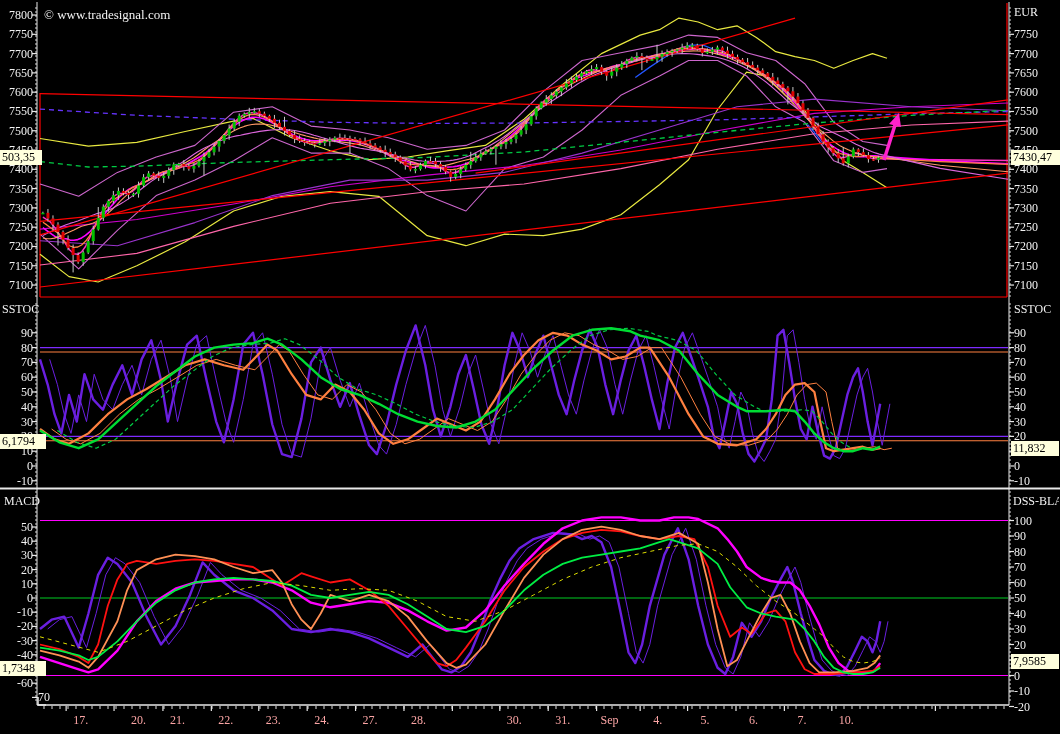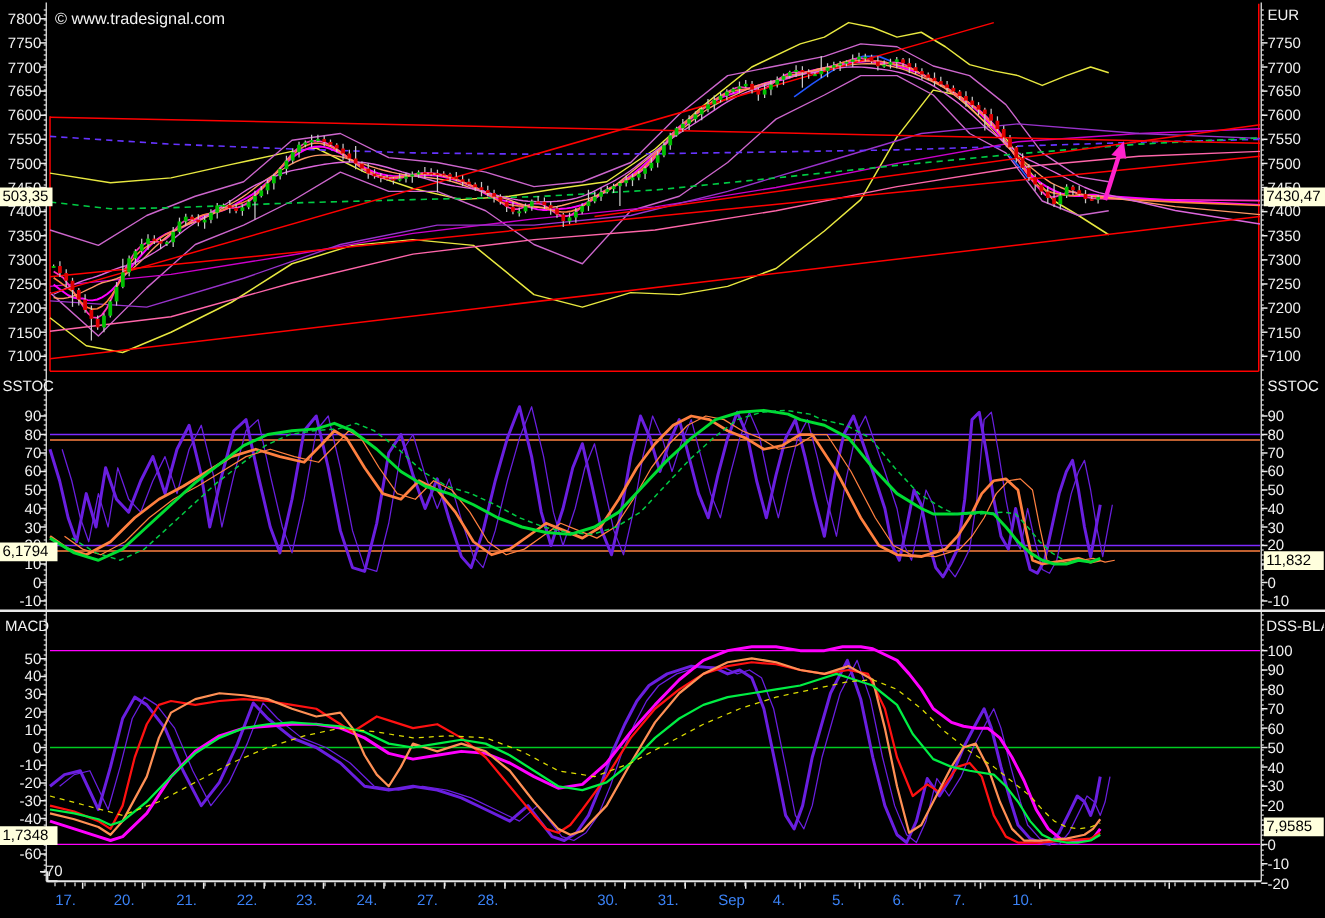--- a/index.html
+++ b/index.html
@@ -1,37 +1,37 @@
 <!DOCTYPE html>
 <html><head>
 <meta charset="utf-8">
 <style>
   html,body{margin:0;padding:0;background:#000;}
   .stage{position:relative;width:1060px;height:734px;background:#000;overflow:hidden;
-         font-family:Liberation Sans, sans-serif;color:#f2f2f2;}
+         font-family:Liberation Serif, serif;color:#f2f2f2;}
   svg{position:absolute;left:0;top:0;z-index:1;}
   .lbl{position:absolute;z-index:3;font-size:12px;color:#f2f2f2;white-space:nowrap;}
   .copyright{left:44px;top:7px;font-size:13px;}
   .title{left:92px;top:46px;font-size:30px;font-style:italic;letter-spacing:2px;}
   .eur{left:1014px;top:5px;}
   .sstoc-l{left:2px;top:302px;}
   .sstoc-r{left:1014px;top:302px;}
   .macd-l{left:4px;top:494px;}
   .dss-r{left:1013px;top:494px;width:46px;overflow:hidden;}
   .tag{position:absolute;z-index:4;height:15px;line-height:15px;background:#ffffdd;
        color:#000;font-size:12px;padding:0 2px;white-space:nowrap;overflow:hidden;}
   .t-pl{left:0;top:150px;width:38px;}
   .t-pr{left:1011px;top:150px;width:47px;}
   .t-sl{left:0;top:434px;width:42px;}
   .t-sr{left:1011px;top:441px;width:44px;}
   .t-ml{left:0;top:661px;width:42px;}
   .t-mr{left:1011px;top:654px;width:44px;}
   .ytick{position:absolute;z-index:2;font-size:12px;color:#f2f2f2;transform:translateY(-50%);}
   .ytick.left{width:33px;text-align:right;}
-  .xtick{position:absolute;z-index:2;font-size:12px;color:#3b82f6;width:44px;text-align:left;
+  .xtick{position:absolute;z-index:2;font-size:12px;color:#fca5a5;width:44px;text-align:right;
          transform:translateX(-50%);}
 </style>
 </head>
 <body>
 
 <div class="stage">
   <svg id="chart" width="1060" height="734">
       <line x1="37" y1="2" x2="37" y2="705" stroke="#e8e8e8" stroke-width="1"></line>
       <line x1="1009" y1="2" x2="1009" y2="705" stroke="#e8e8e8" stroke-width="1"></line>
       <line x1="0" y1="488.5" x2="1060" y2="488.5" stroke="#e8e8e8" stroke-width="2"></line>
@@ -1053,21 +1053,21 @@
       <span class="ytick " style="left: 1014px; top: 613.514px;">40</span>
       <span class="ytick " style="left: 1014px; top: 629.013px;">30</span>
       <span class="ytick " style="left: 1014px; top: 644.513px;">20</span>
       <span class="ytick " style="left: 1014px; top: 660.012px;">10</span>
       <span class="ytick " style="left: 1014px; top: 675.511px;">0</span>
       <span class="ytick " style="left: 1014px; top: 691.01px;">-10</span>
       <span class="ytick " style="left: 1014px; top: 706.51px;">-20</span>
     </div>
   <div id="xlabels">
       <span class="xtick" style="left: 66.136px; top: 713px;">17.</span>
-      <span class="xtick" style="left: 113px; top: 713px;">20.</span>
+      <span class="xtick" style="left: 124px; top: 713px;">20.</span>
       <span class="xtick" style="left: 162.936px; top: 713px;">21.</span>
       <span class="xtick" style="left: 211.336px; top: 713px;">22.</span>
       <span class="xtick" style="left: 258.768px; top: 713px;">23.</span>
       <span class="xtick" style="left: 307.168px; top: 713px;">24.</span>
       <span class="xtick" style="left: 355.568px; top: 713px;">27.</span>
       <span class="xtick" style="left: 403.968px; top: 713px;">28.</span>
       <span class="xtick" style="left: 452.368px; top: 753px;">29.</span>
       <span class="xtick" style="left: 499.8px; top: 713px;">30.</span>
       <span class="xtick" style="left: 548.2px; top: 713px;">31.</span>
       <span class="xtick" style="left: 596.6px; top: 713px;">Sep</span>

